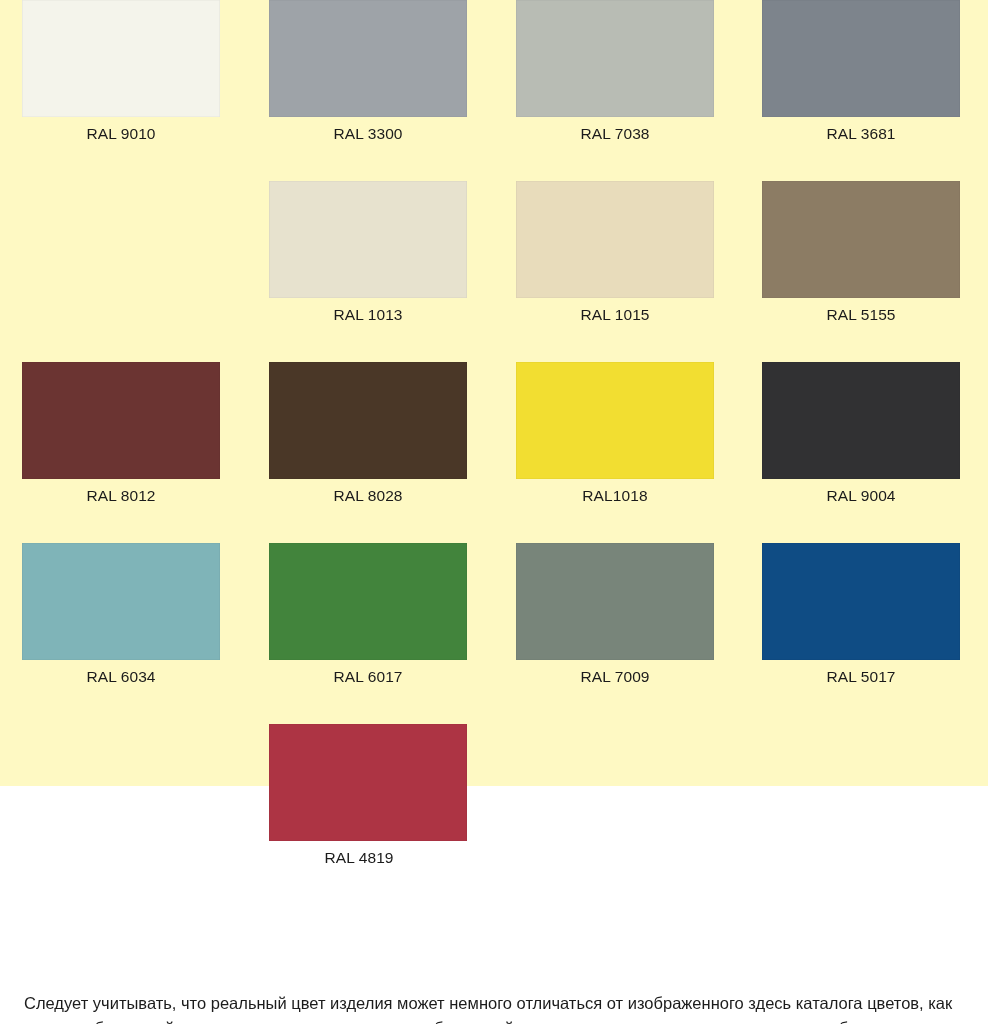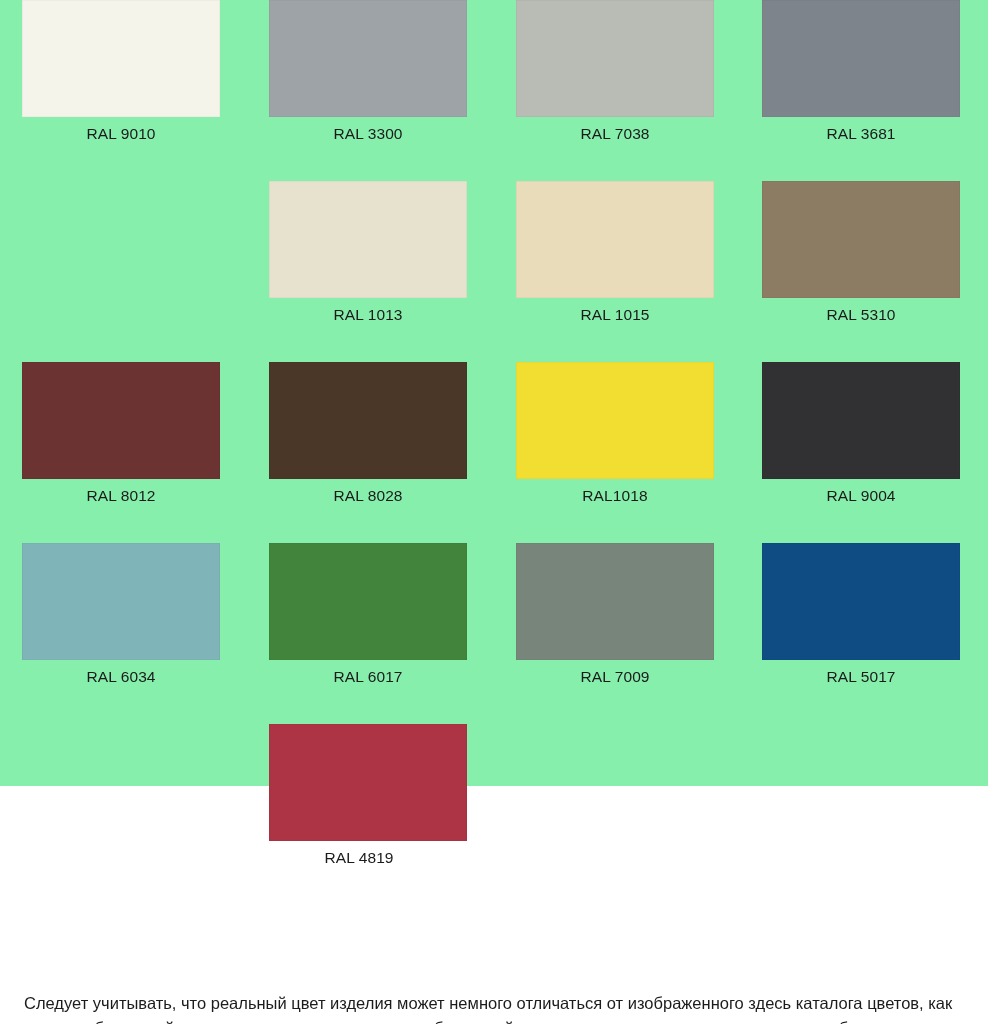--- a/index.html
+++ b/index.html
@@ -11,21 +11,21 @@
     width: 988px;
     height: 1024px;
     background: #ffffff;
     font-family: "Liberation Sans", "DejaVu Sans", sans-serif;
     overflow: hidden;
   }
   #sheet {
     position: relative;
     width: 988px;
     height: 786px;
-    background: #86efac;
+    background: #fef9c3;
   }
 
   
   .grid {
     position: absolute;
     left: 0;
     top: 0;
     width: 988px;
   }
   .row {
@@ -105,21 +105,21 @@
       <div class="cell c1">
         <div class="chip" style="background-color: rgb(231, 226, 206);"></div>
         <span class="chip-label">RAL 1013</span>
       </div>
       <div class="cell c2">
         <div class="chip" style="background-color: rgb(232, 220, 187);"></div>
         <span class="chip-label">RAL 1015</span>
       </div>
       <div class="cell c3">
         <div class="chip" style="background-color: rgb(140, 124, 100);"></div>
-        <span class="chip-label">RAL 5310</span>
+        <span class="chip-label">RAL 5155</span>
       </div>
     </div>
 
     <div class="row">
       <div class="cell c0">
         <div class="chip" style="background-color: rgb(107, 52, 50);"></div>
         <span class="chip-label">RAL 8012</span>
       </div>
       <div class="cell c1">
         <div class="chip" style="background-color: rgb(74, 55, 39);"></div>

